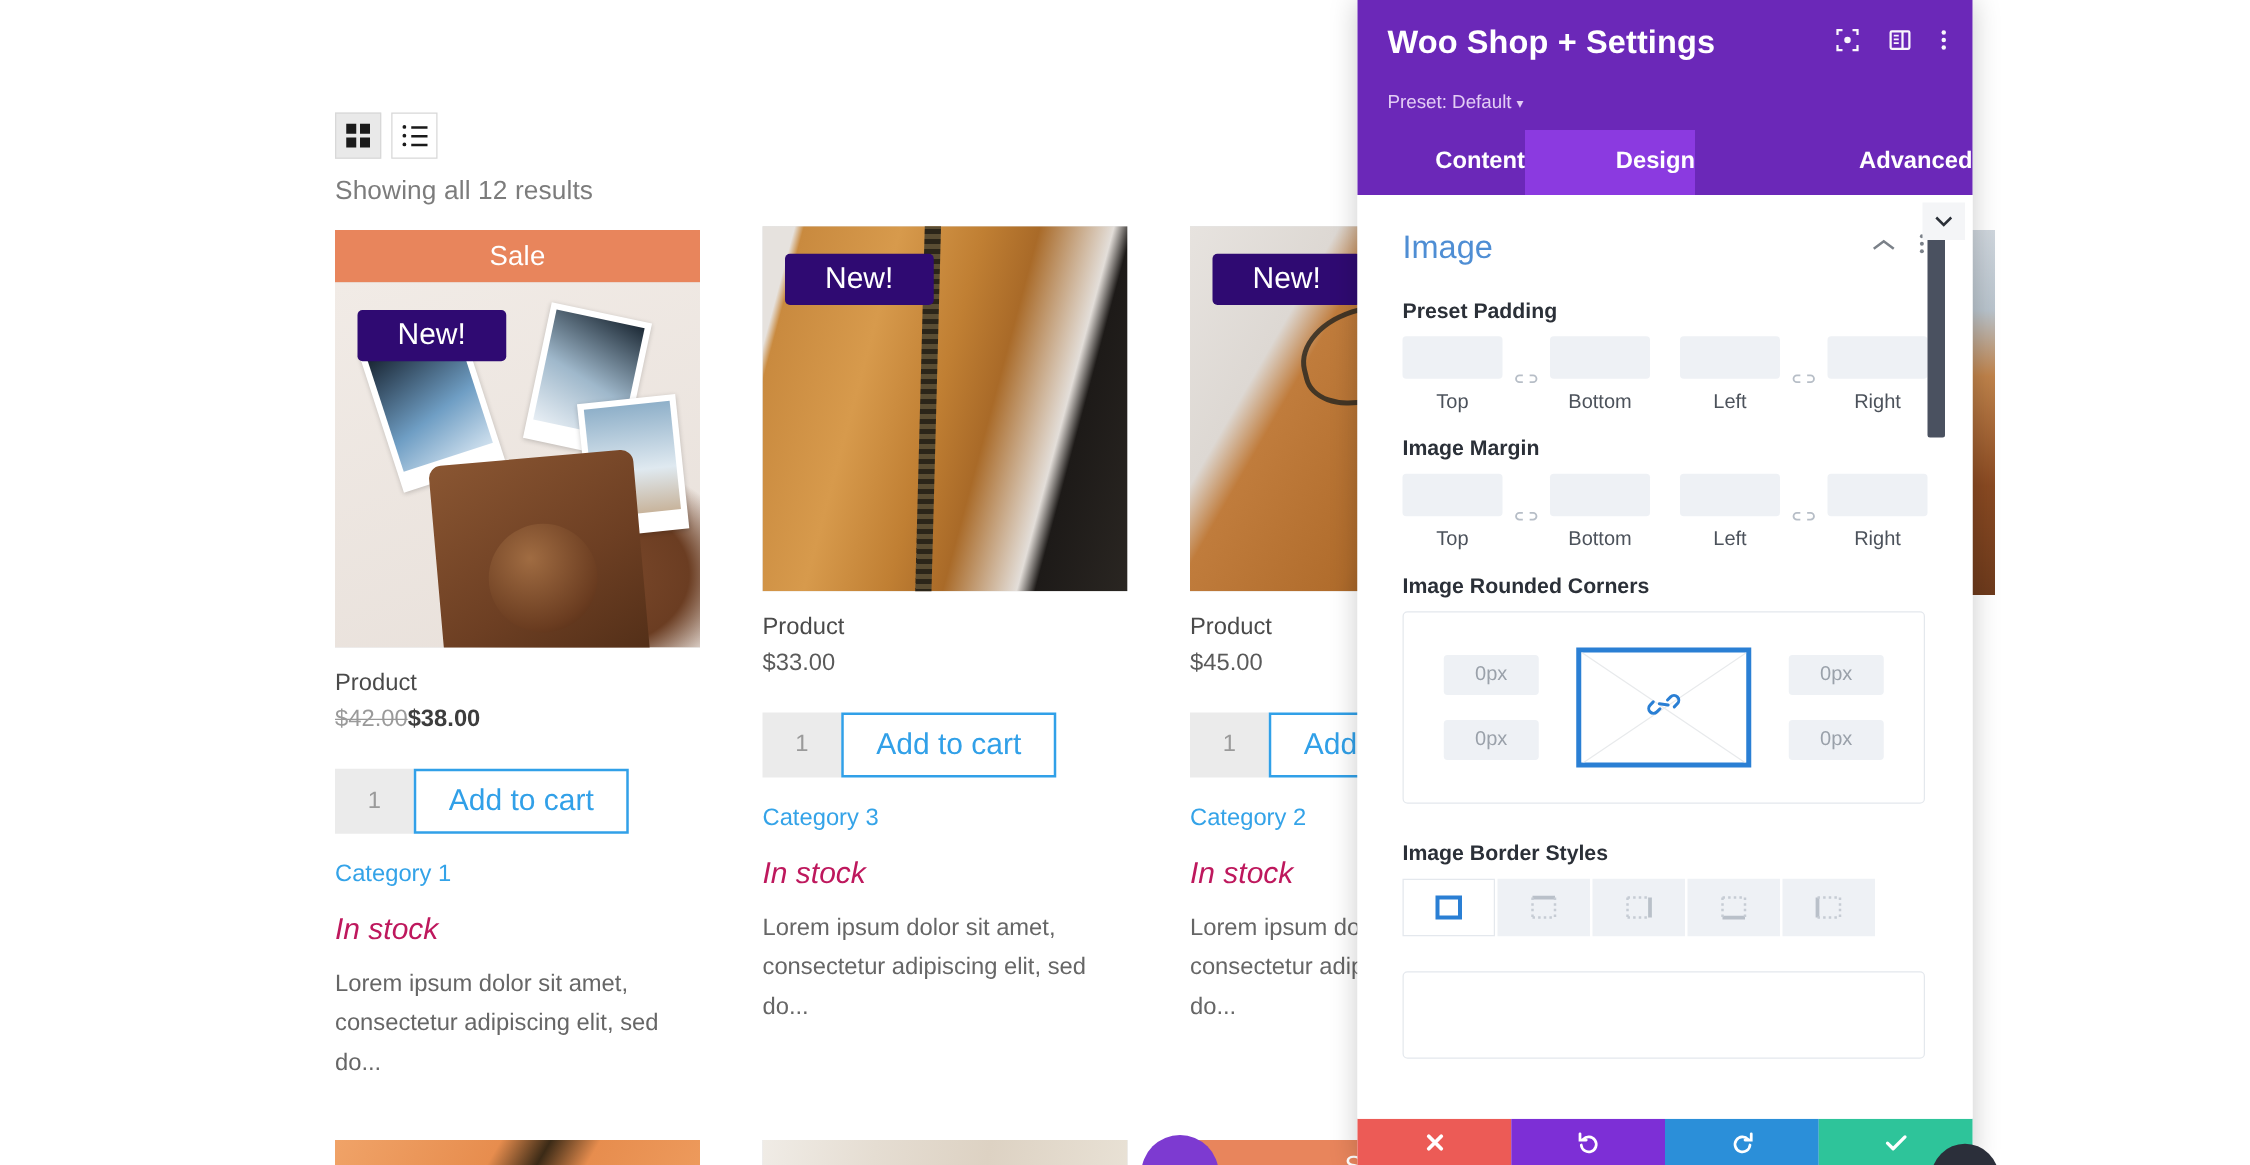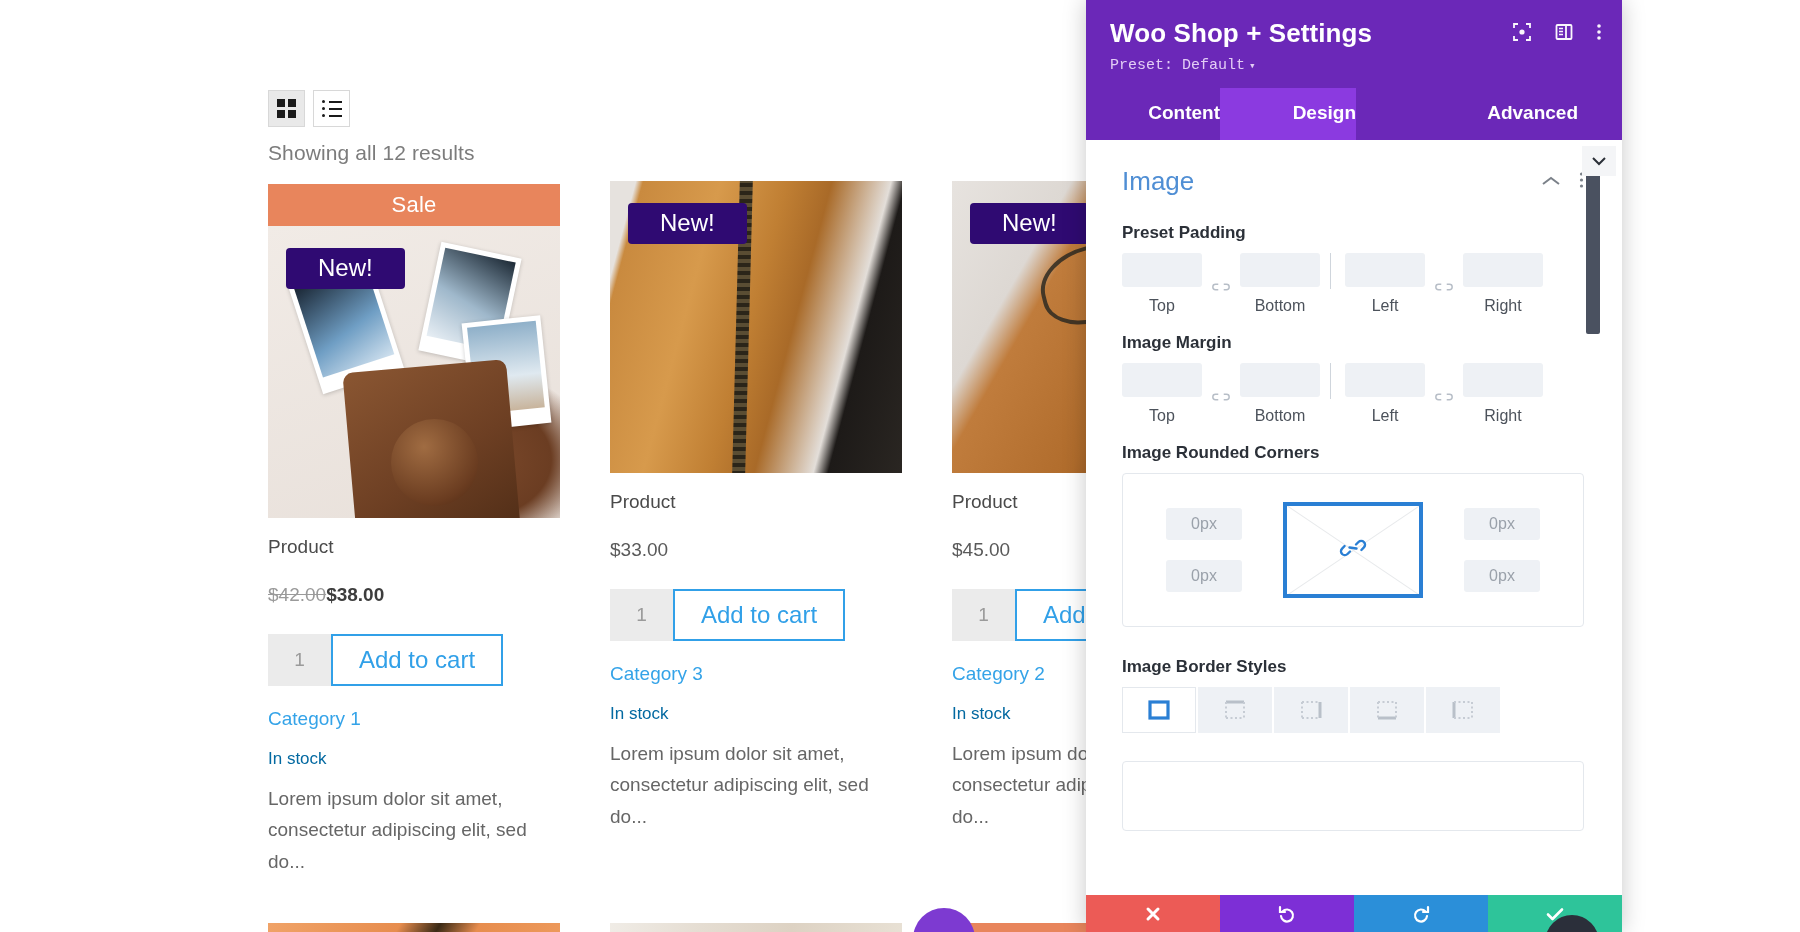--- a/index.html
+++ b/index.html
@@ -37,30 +37,30 @@
   .sale-banner {
     height:42px; background:#e8855c; color:#fff; font-size:22px;
     display:flex; align-items:center; justify-content:center; letter-spacing:.2px;
   }
   .pimg { position:relative; width:292px; height:292px; overflow:hidden; background:#ddd; }
   .badge-new {
     position:absolute; left:18px; top:22px; background:#2f0a72; color:#fff;
     font-size:24px; padding:7px 32px 9px; border-radius:4px; z-index:3; line-height:1.05;
   }
   .pname { font-size:19px; color:#4a4a4a; margin-top:18px; }
-  .pprice { font-size:19px; color:#5a5a5a; margin-top:26px; }
+  .pprice { font-size:19px; color:#5a5a5a; margin-top:7px; }
   .pprice .old { text-decoration:line-through; color:#9a9a9a; }
   .pprice .new { font-weight:bold; color:#3d3d3d; }
   .cartrow { margin-top:28px; display:flex; align-items:stretch; height:52px; }
   .qty { width:63px; background:#ebebeb; display:flex; align-items:center; justify-content:center;
          color:#9a9a9a; font-size:19px; }
   .atc { border:2px solid #31a0e8; color:#31a0e8; background:#fff; font-size:24px;
          padding:0 26px; display:flex; align-items:center; cursor:pointer; white-space:nowrap; }
   .pcat { margin-top:22px; font-size:19px; color:#34a3e8; cursor:pointer; }
-  .pstock { margin-top:19px; font-size:17px; color:#0369a1; }
+  .pstock { margin-top:19px; font-size:24px; color:#be185d;font-style:italic; }
   .pdesc { margin-top:14px; font-size:19px; color:#666; line-height:1.65; }
 
   
   .ph { position:absolute; inset:0; }
   .ph-camera { background:
       radial-gradient(ellipse 60% 45% at 70% 80%, #7d4a2c 0%, #6b3d22 45%, rgba(107,61,34,0) 70%),
       linear-gradient(160deg,#f1ebe6 0%,#e8e0da 100%); }
   .ph-camera .pol { position:absolute; background:#fff; box-shadow:0 1px 4px rgba(0,0,0,.2); }
   .ph-camera .pol i { position:absolute; inset:5px 5px 16px 5px; display:block; }
   .ph-camera .body { position:absolute; left:28%; top:48%; width:56%; height:62%;
@@ -85,27 +85,27 @@
   .fab2 { position:absolute; left:1545px; top:915px; width:54px; height:54px; border-radius:50%;
           background:#2b2f3a; z-index:30; }
 
   
   .behind-sliver { position:absolute; left:1572px; top:184px; width:24px; height:292px;
                    background:linear-gradient(180deg,#cfd6dd 0%,#b9c4cd 22%,#c0834b 40%,#8a4a22 70%,#6d3a1c 100%); }
   .behind-card-bg { position:absolute; left:1572px; top:476px; width:24px; height:330px; background:#fff; }
 
   
   .panel {
-    position:absolute; left:1086px; top:0; width:536px; height:932px;
+    position:absolute; left:1086px; top:0; width:492px; height:932px;
     background:#fff; box-shadow:0 0 22px rgba(0,0,0,.22); z-index:20;
     display:flex; flex-direction:column;
   }
   .p-head { background:#6b28b8; padding:18px 24px 14px; position:relative; }
   .p-title { color:#fff; font-size:26px; font-weight:bold; letter-spacing:.1px; }
-  .p-preset { color:#e3cdf5; font-size:15px; margin-top:8px; cursor:pointer;font-family:Liberation Mono, monospace; }
+  .p-preset { color:#e3cdf5; font-size:15px; margin-top:24px; cursor:pointer; }
   .p-preset .caret { font-size:11px; margin-left:4px; }
   .p-head-icons { position:absolute; right:20px; top:22px; display:flex; gap:22px; align-items:center; }
   .hi { cursor:pointer; opacity:.96; }
 
   .p-tabs { display:flex; background:#6b28b8; }
   .p-tab { padding:14px 0 16px; color:#fff; font-size:19px; font-weight:bold; text-align:right; cursor:pointer; }
   .p-tab.t0 { width:134px; }
   .p-tab.t1 { width:136px; background:#8b3ae0; }
   .p-tab.t2 { width:222px; }
 

